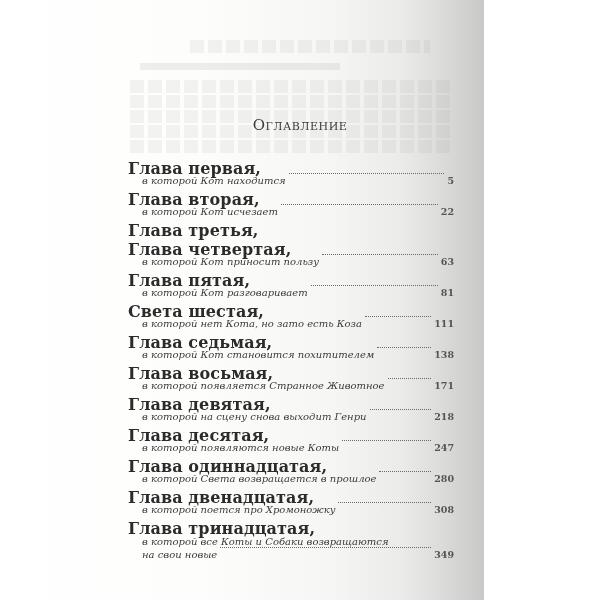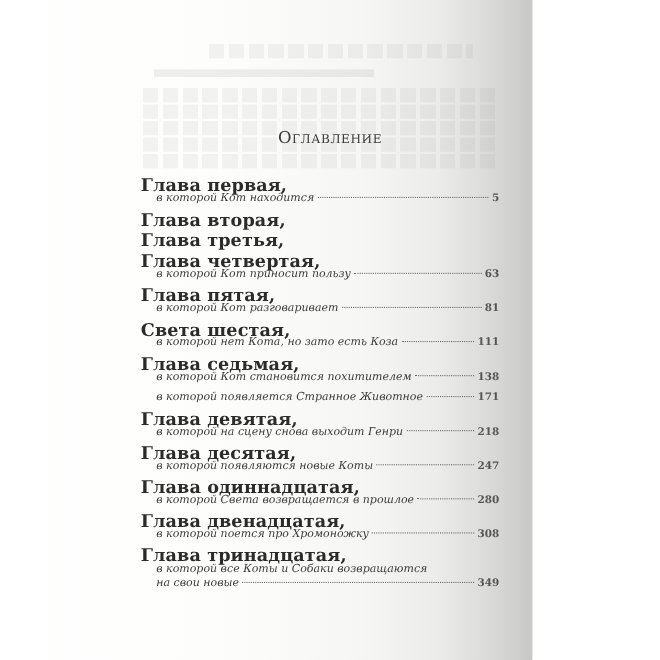--- a/index.html
+++ b/index.html
@@ -81,21 +81,21 @@
       display: block;
       font-family: "DejaVu Serif", serif;
       font-weight: bold;
       font-size: 16px;
       line-height: 12px;
       color: #2b2b2b;
       letter-spacing: 0.1px;
     }
     .entry .row {
       display: flex;
-      align-items: center;
+      align-items: flex-start;
       padding-left: 14px;
       font-family: "DejaVu Serif", serif;
       font-style: italic;
       font-size: 10px;
       line-height: 12px;
       color: #3a3a3a;
     }
     .entry .row .desc {
       white-space: nowrap;
     }
@@ -139,20 +139,25 @@
         <span class="chapter">Глава первая,</span>
         <div class="row">
           <span class="desc">в которой Кот находится</span>
           <span class="leader"></span>
           <span class="page-num">5</span>
         </div>
       </div>
 
       <div class="entry">
         <span class="chapter">Глава вторая,</span>
+        <div class="row">
+          <span class="desc">в которой Кот исчезает</span>
+          <span class="leader"></span>
+          <span class="page-num">22</span>
+        </div>
       </div>
 
       <div class="entry">
         <span class="chapter">Глава третья,</span>
       </div>
 
       <div class="entry">
         <span class="chapter">Глава четвертая,</span>
         <div class="row">
           <span class="desc">в которой Кот приносит пользу</span>
@@ -182,20 +187,21 @@
       <div class="entry">
         <span class="chapter">Глава седьмая,</span>
         <div class="row">
           <span class="desc">в которой Кот становится похитителем</span>
           <span class="leader"></span>
           <span class="page-num">138</span>
         </div>
       </div>
 
       <div class="entry">
+        <span class="chapter">Глава восьмая,</span>
         <div class="row">
           <span class="desc">в которой появляется Странное Животное</span>
           <span class="leader"></span>
           <span class="page-num">171</span>
         </div>
       </div>
 
       <div class="entry">
         <span class="chapter">Глава девятая,</span>
         <div class="row">

